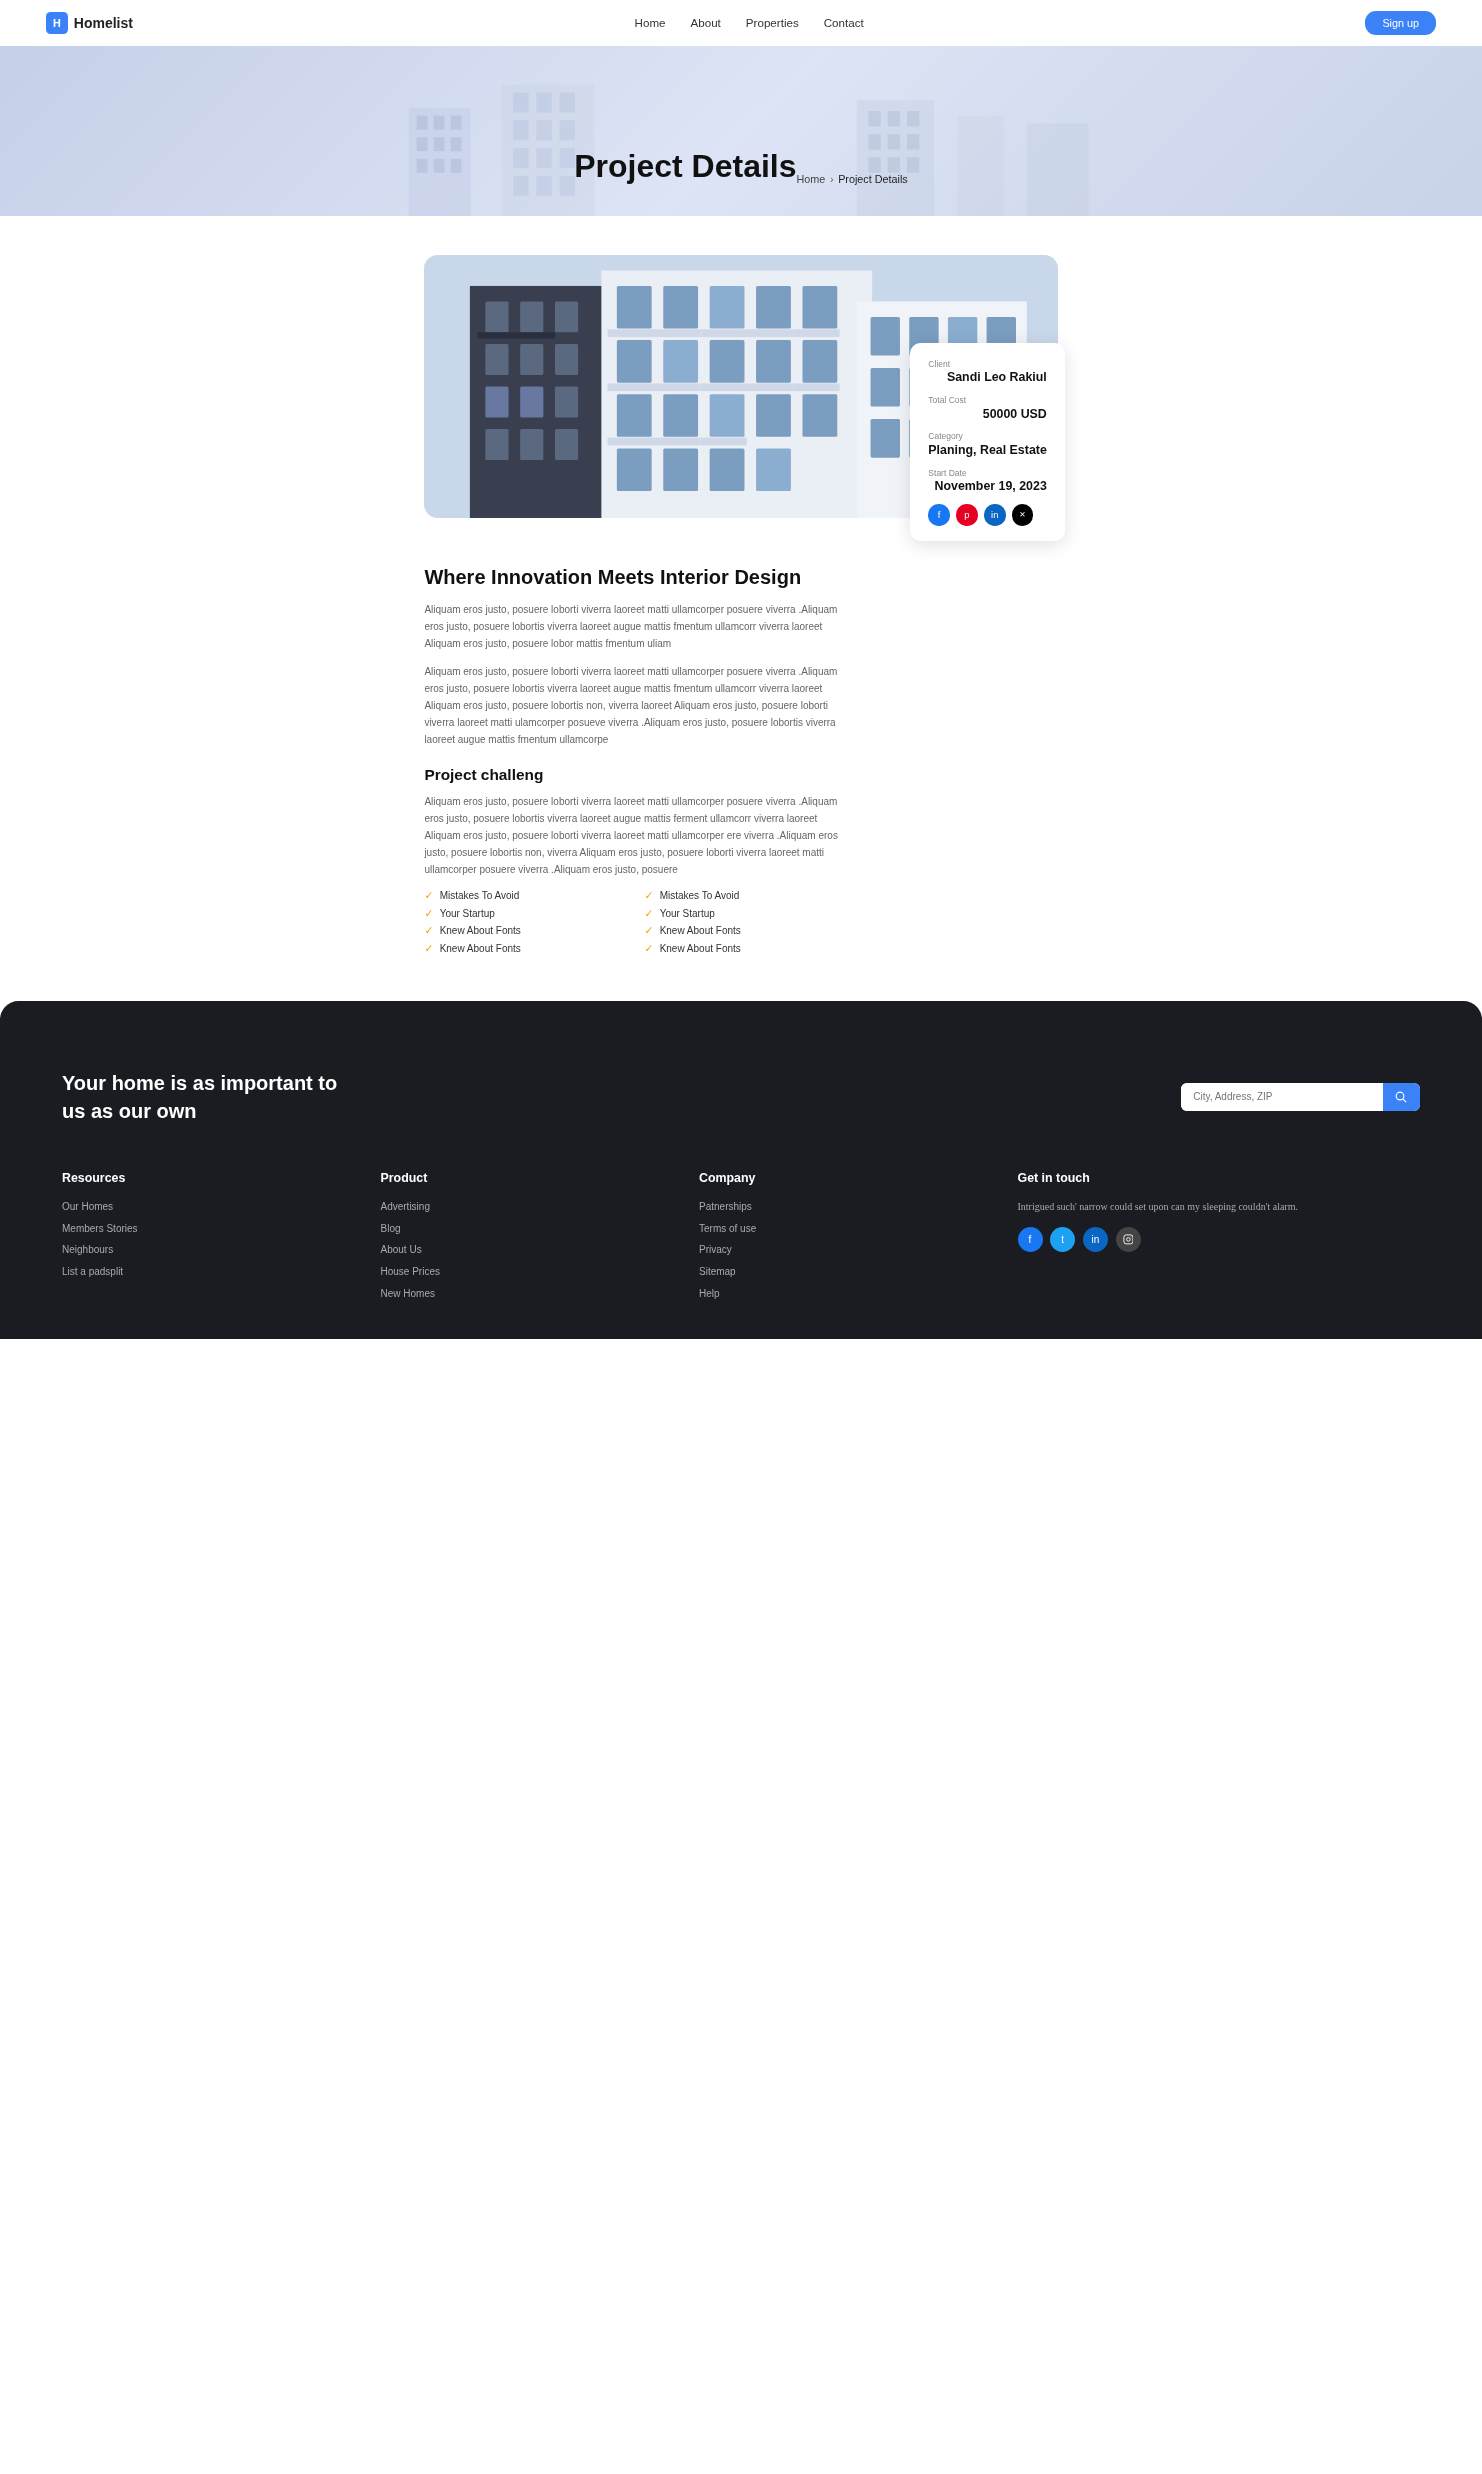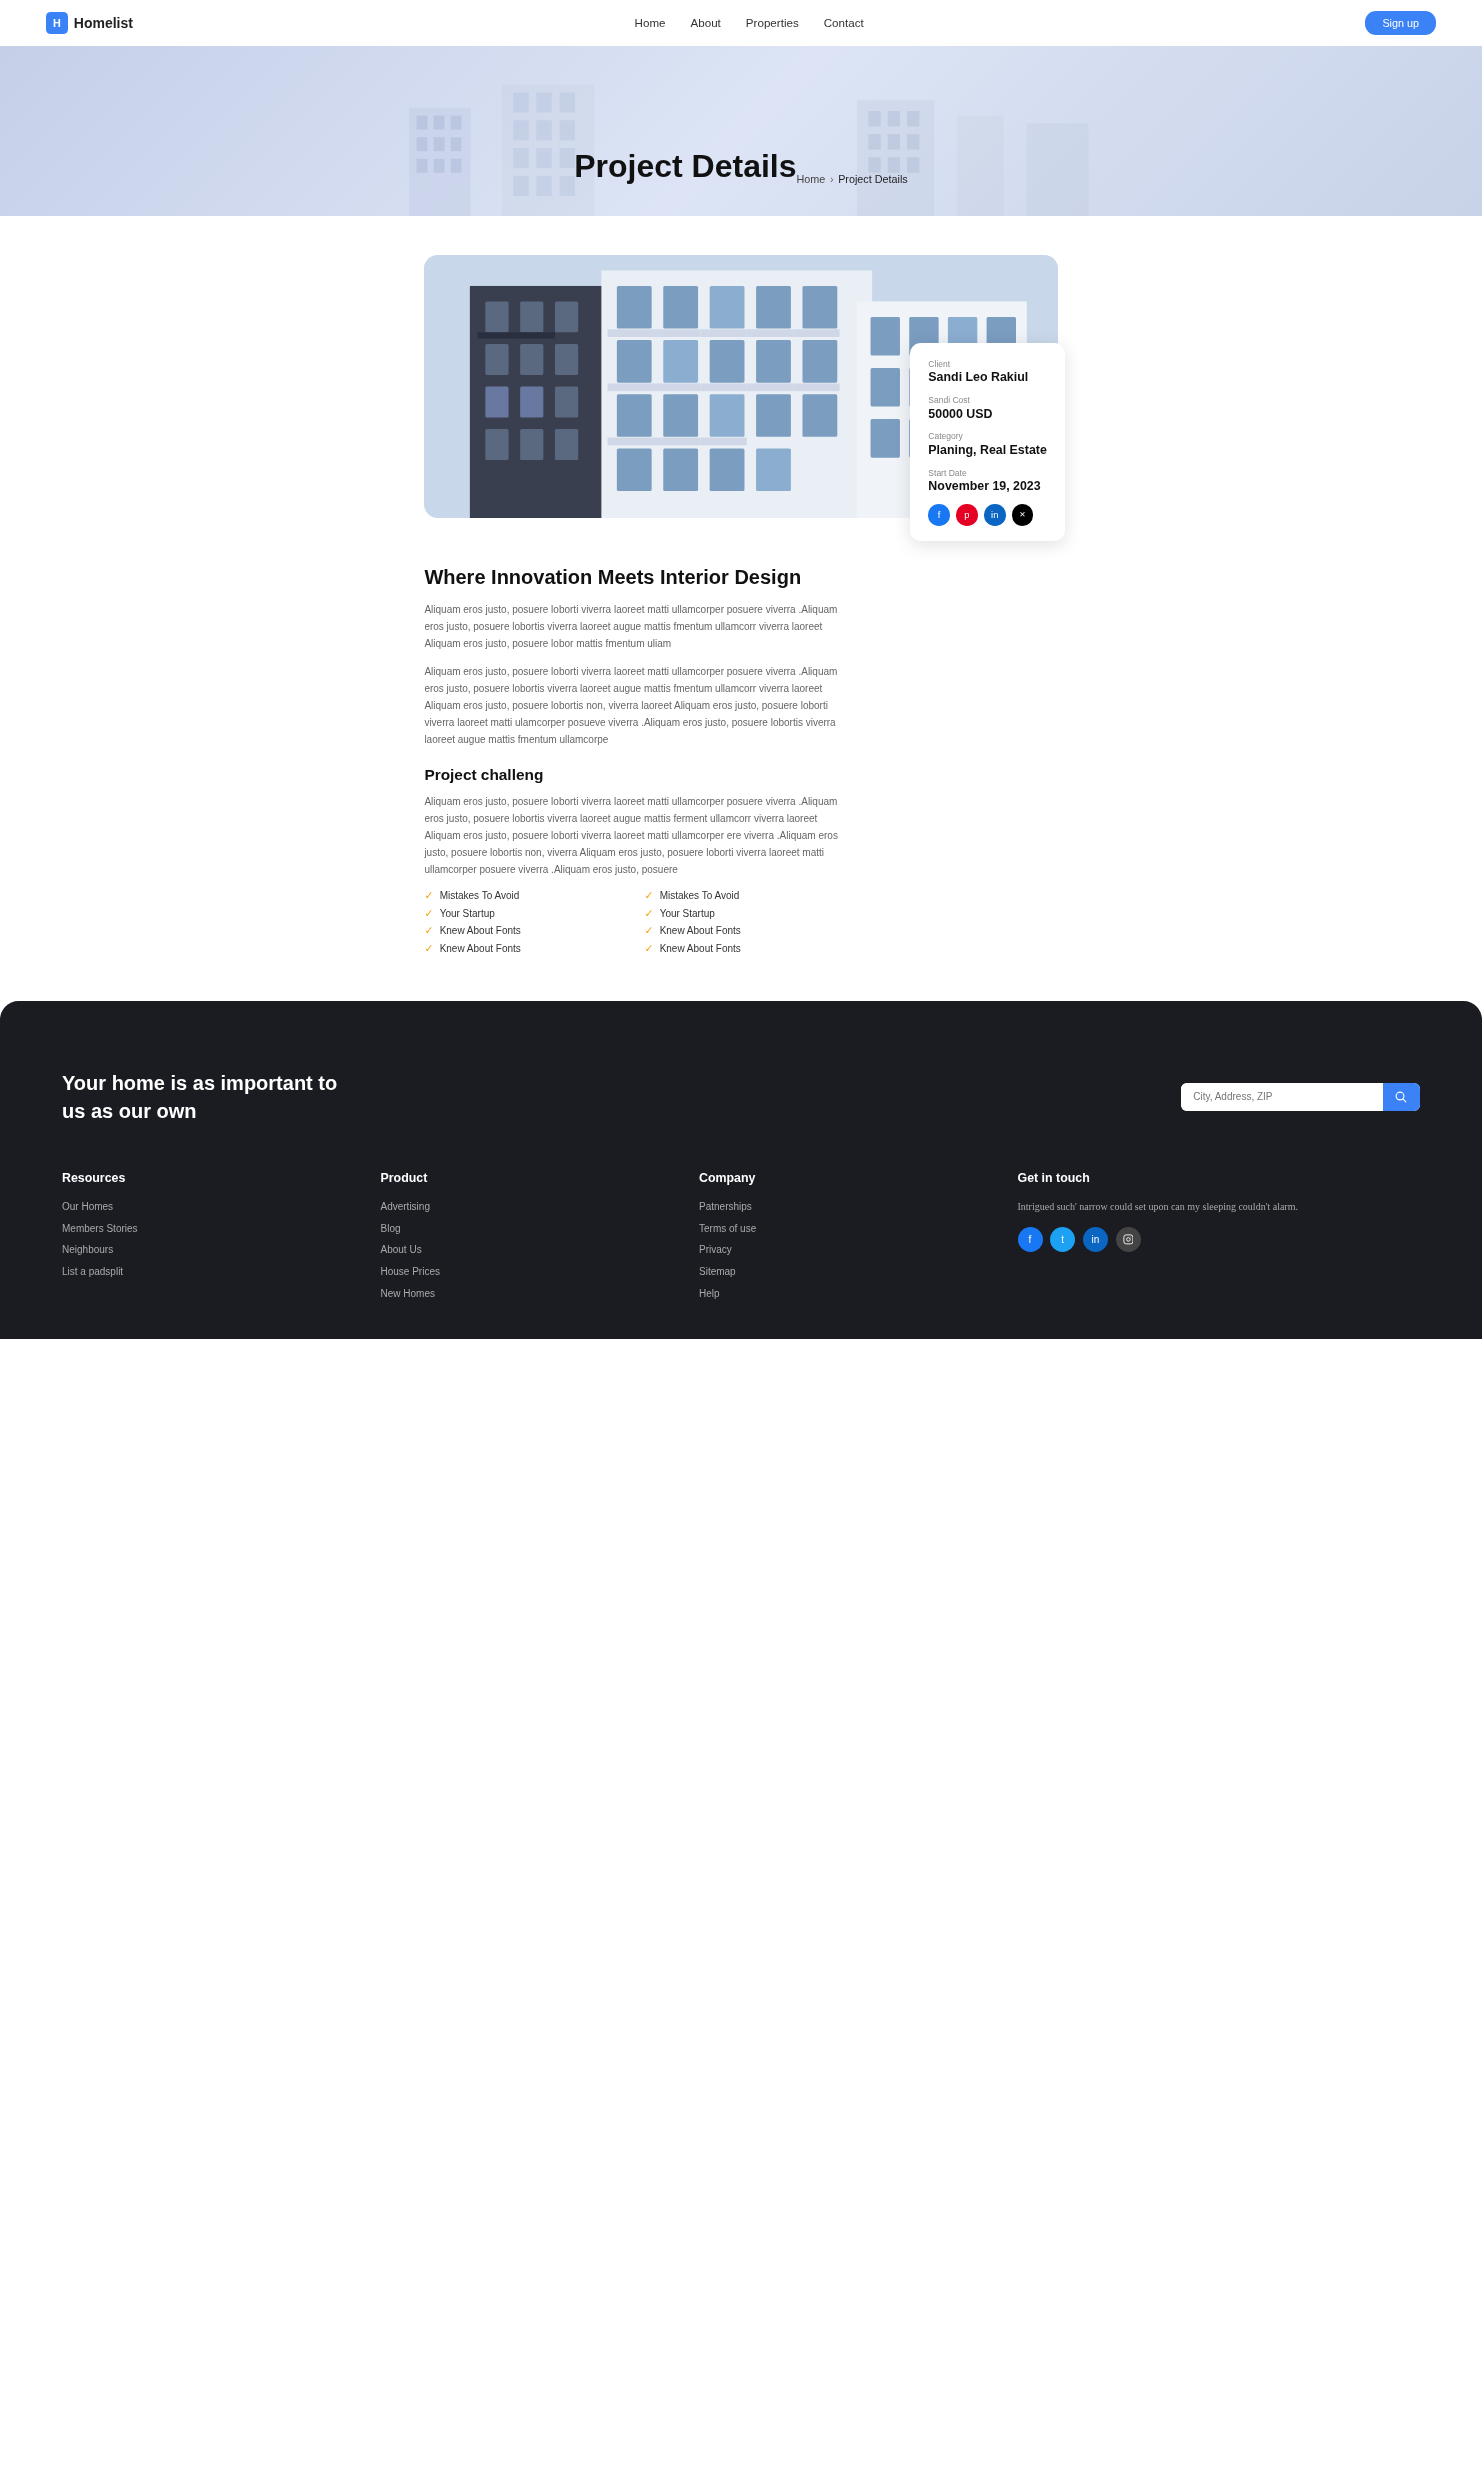--- a/index.html
+++ b/index.html
@@ -139,20 +139,21 @@
     .info-card .info-label {
       font-size: 8.5px;
       color: #888;
       margin-bottom: 1.5px;
     }
     .info-card .info-value {
       font-size: 12.4px;
       font-weight: 700;
       color: #111;
       margin-bottom: 10.8px;
+      text-align: right;
     }
     .info-card .info-value:last-child { margin-bottom: 0; }
     .social-icons-card {
       display: flex;
       gap: 6.2px;
       margin-top: 9.3px;
     }
     .social-icon-btn {
       width: 21.6px; height: 21.6px;
       border-radius: 50%;
@@ -450,21 +451,21 @@
         <rect x="748" y="146" width="38" height="50" fill="#7a9dc0" rx="2"></rect>
         <rect x="598" y="212" width="38" height="50" fill="#7a9dc0" rx="2"></rect>
         <rect x="648" y="212" width="38" height="50" fill="#7a9dc0" rx="2"></rect>
         <rect x="698" y="212" width="38" height="50" fill="#8aadd0" rx="2"></rect>
       </svg>
     </div>
 
     <div class="info-card">
       <div class="info-label">Client</div>
       <div class="info-value">Sandi Leo Rakiul</div>
-      <div class="info-label">Sandi Cost</div>
+      <div class="info-label">Total Cost</div>
       <div class="info-value">50000 USD</div>
       <div class="info-label">Category</div>
       <div class="info-value">Planing, Real Estate</div>
       <div class="info-label">Start Date</div>
       <div class="info-value">November 19, 2023</div>
       <div class="social-icons-card">
         <div class="social-icon-btn" style="background:#1877F2;">f</div>
         <div class="social-icon-btn" style="background:#E60023;">p</div>
         <div class="social-icon-btn" style="background:#0A66C2;">in</div>
         <div class="social-icon-btn" style="background:#000;font-size:7.7px;">✕</div>

